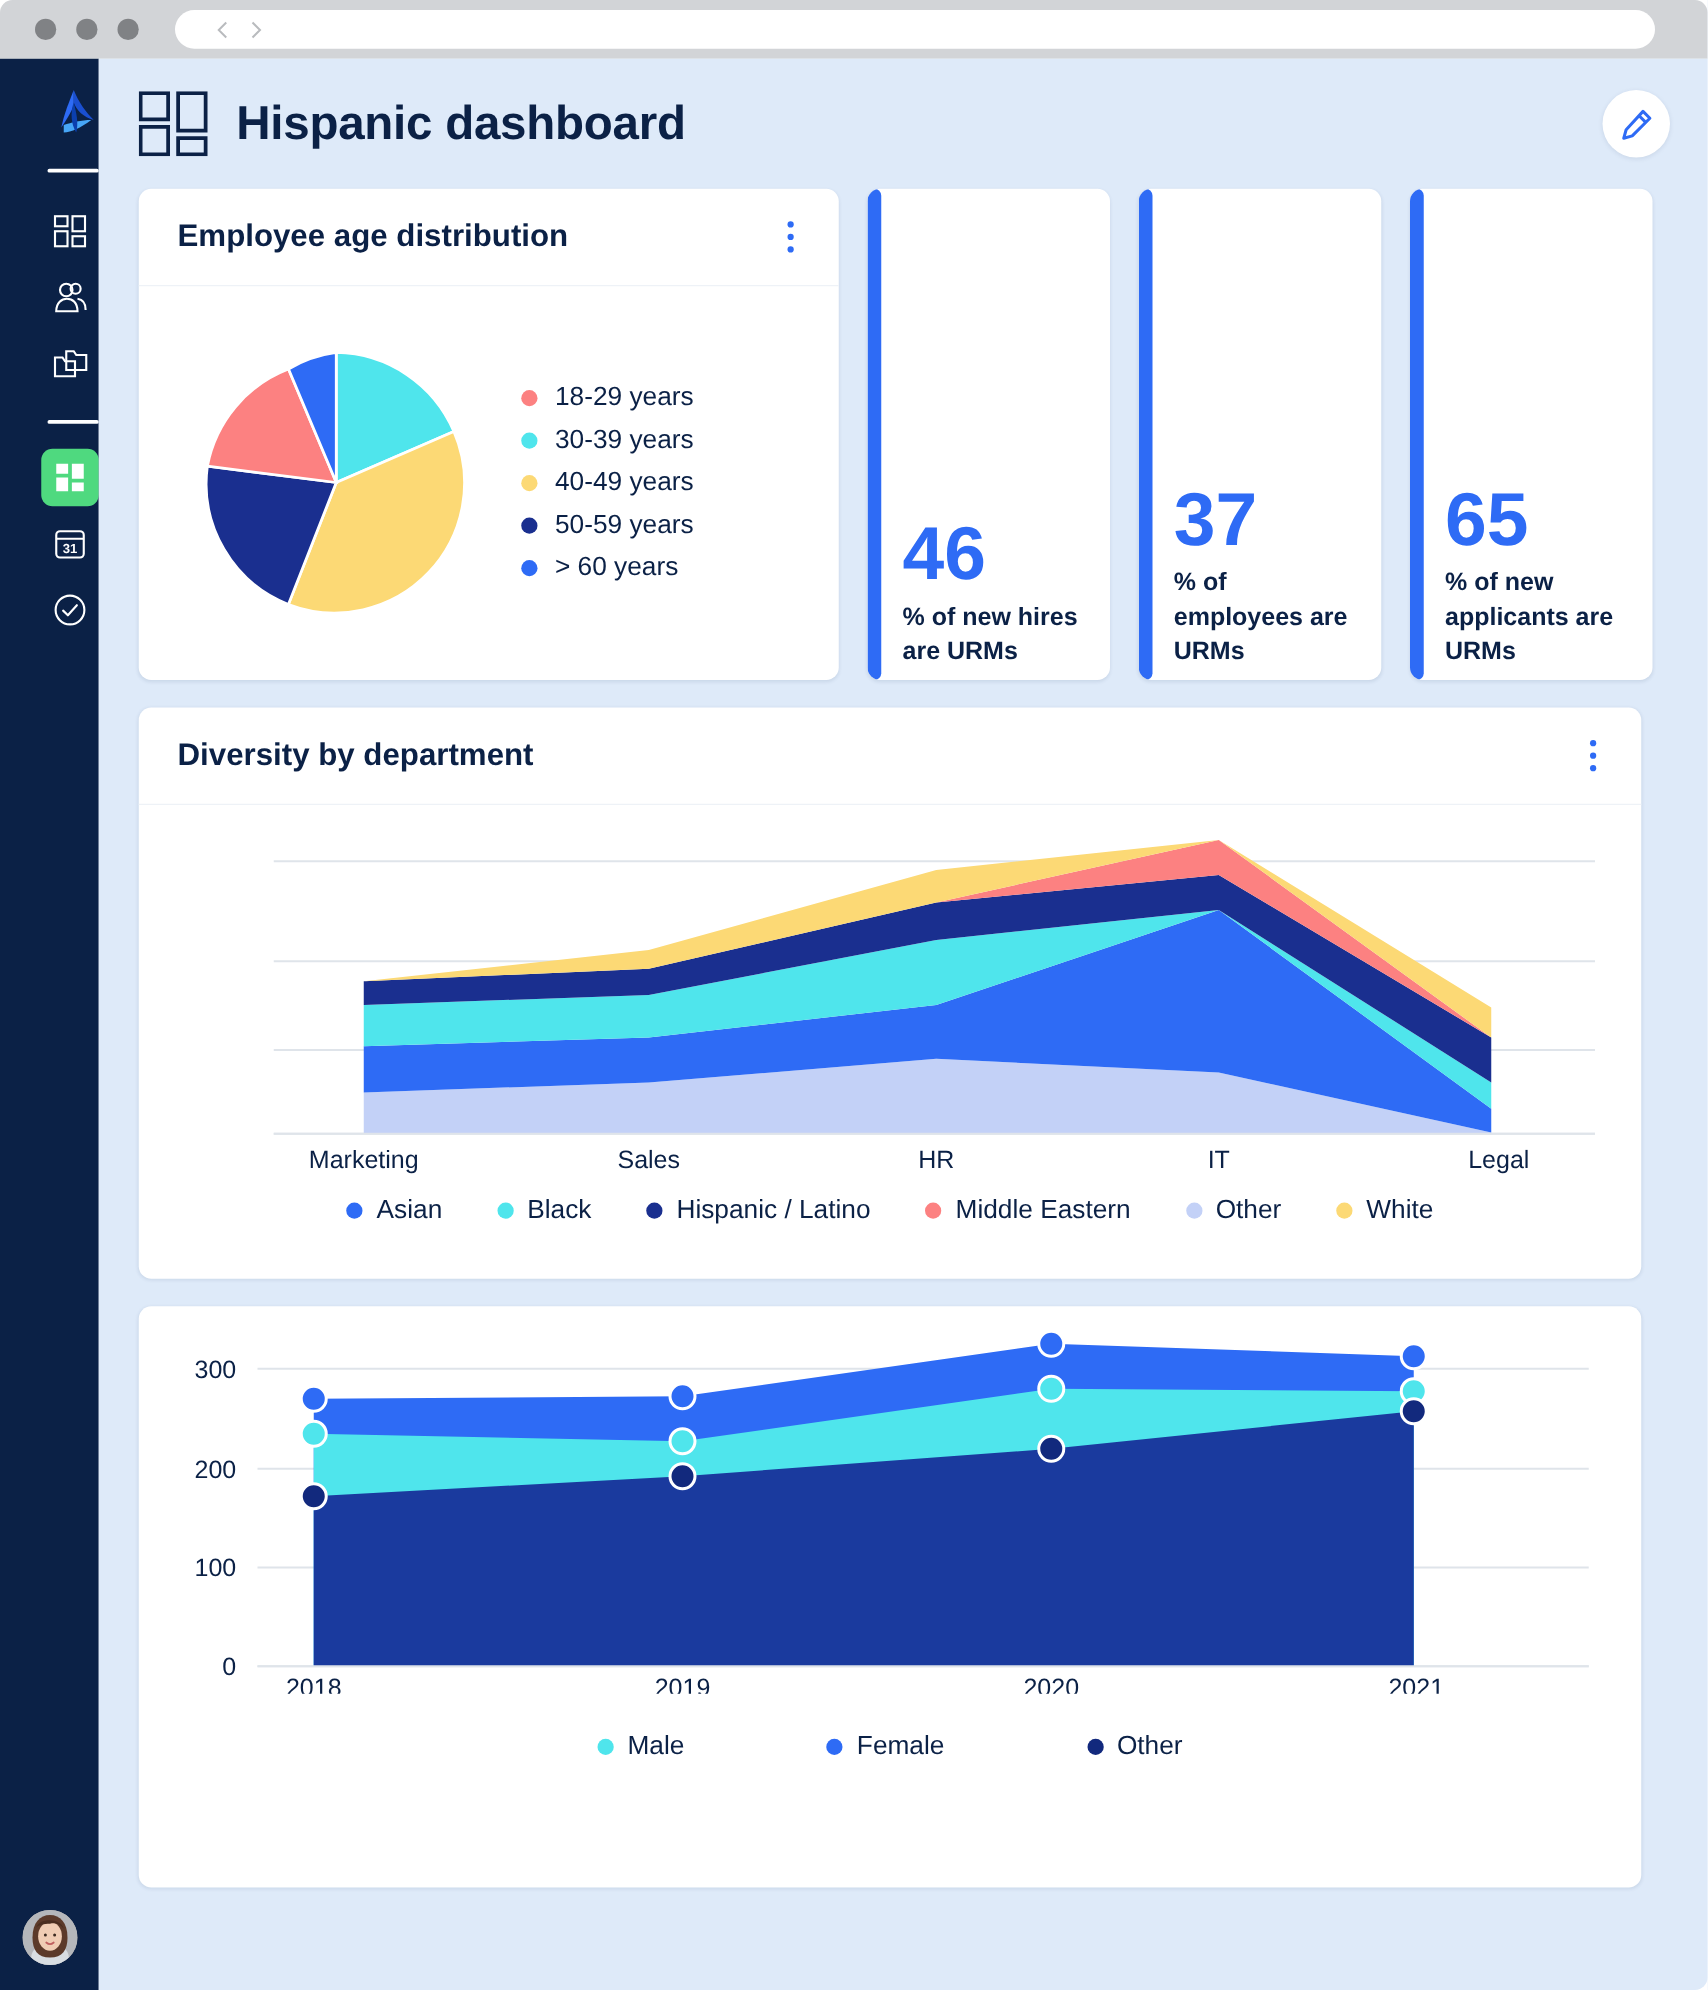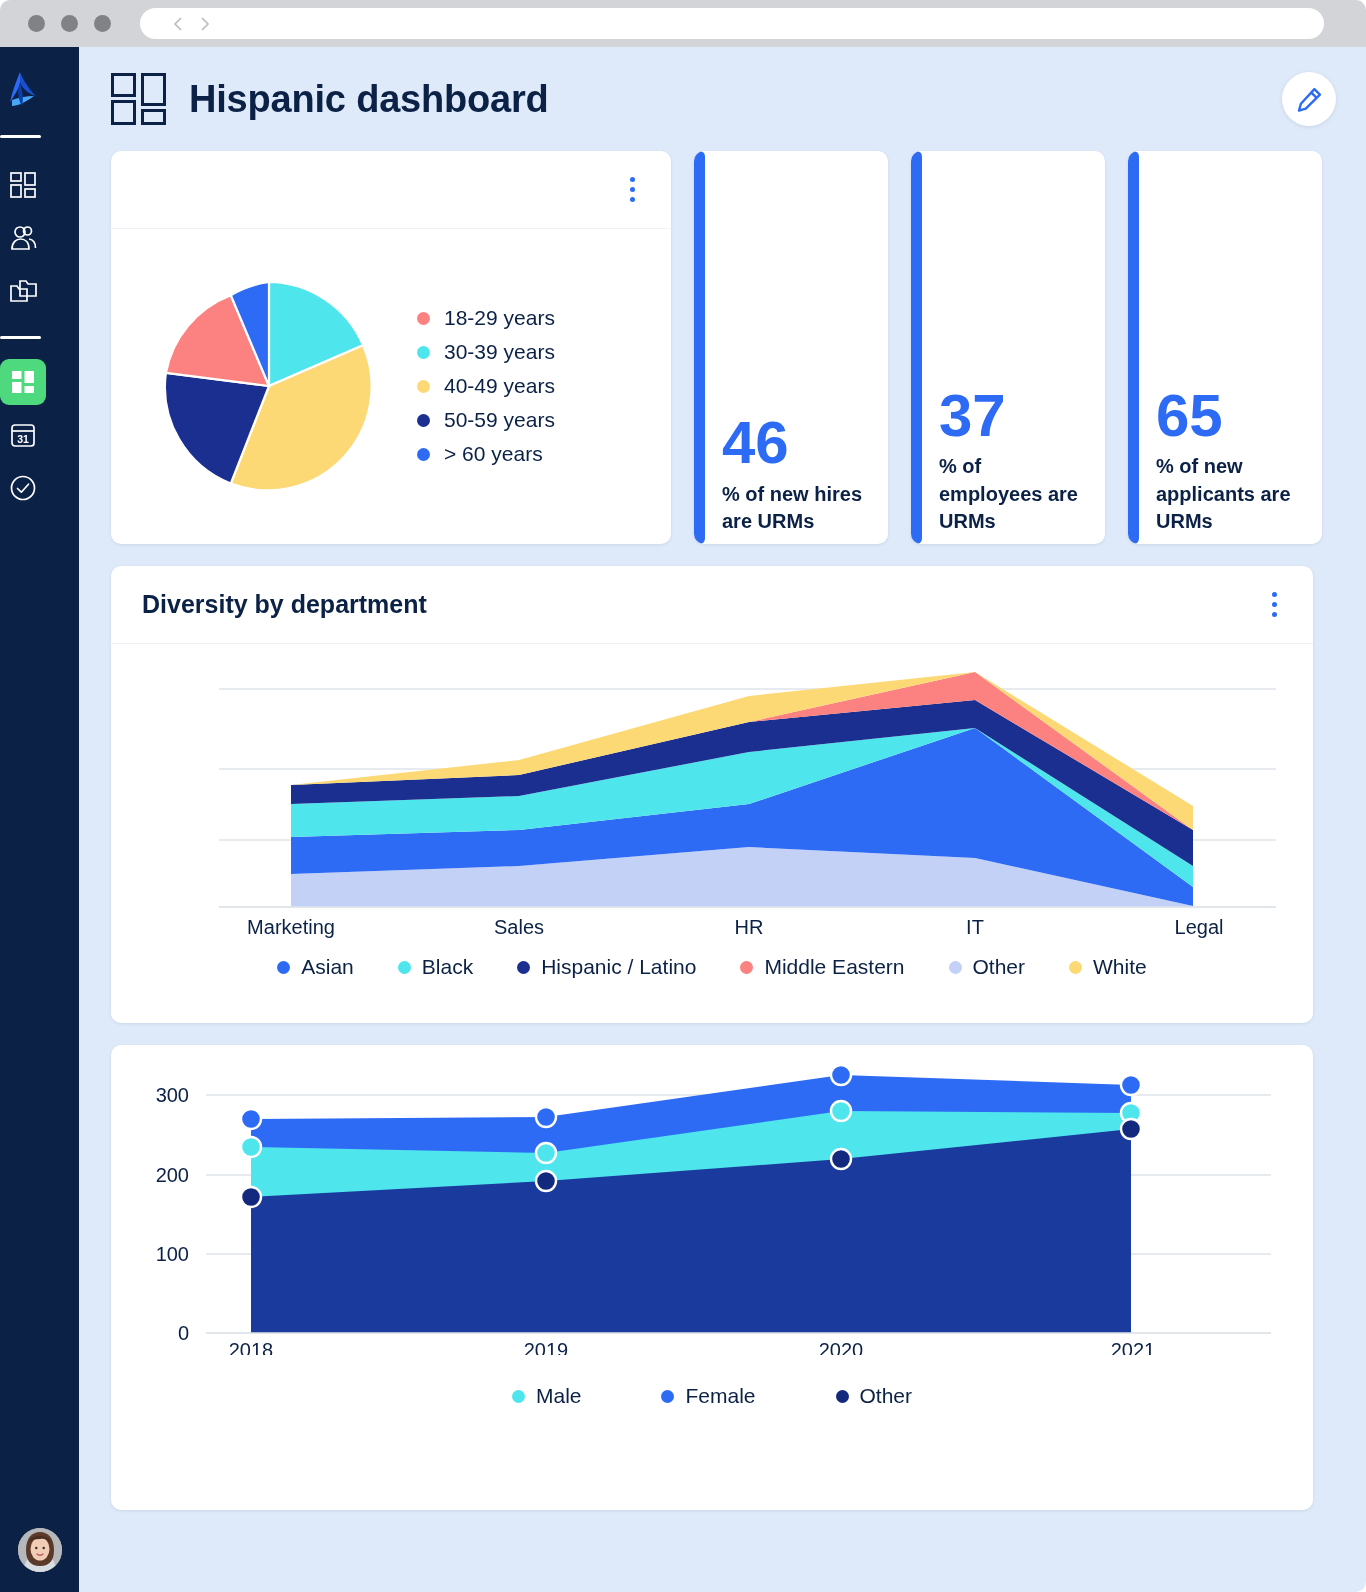--- a/index.html
+++ b/index.html
@@ -23,21 +23,21 @@
     margin-left: 29px; width: 1184px; height: 31px;
     background: #fff; border-radius: 16px;
     display: flex; align-items: center; justify-content: flex-start;
   }
   .navchevrons { margin-left: 28px; display: flex; gap: 3px; color: #b9bbbe; }
 
   
   .sidebar {
     position: absolute; left: 0; top: 47px; width: 79px; height: 1545px;
     background: #0b2146;
-    display: flex; flex-direction: column; align-items: flex-start;
+    display: flex; flex-direction: column; align-items: flex-end;
   }
   .logo { margin-top: 23px; width: 40px; height: 44px; }
   .sb-rule { width: 41px; height: 3px; background: #fff; border-radius: 2px; }
   .rule1 { margin-top: 21px; }
   .rule2 { margin-top: 22px; }
   .sb-icon {
     width: 46px; height: 46px; margin-top: 7px;
     display: flex; align-items: center; justify-content: center;
     border-radius: 9px; color: #ffffff;
   }
@@ -123,21 +123,21 @@
   .dept-card { height: 457px; }
   .sal-card { height: 465px; }
   .chart-area { position: relative; }
 
   .chart-legend {
     display: flex; justify-content: center; align-items: flex-end;
     gap: 44px; margin-top: 2px;
   }
   .chart-legend .lg-label { font-size: 21px; margin-left: 11px; }
 
-  .sal-legend { gap: 80px; margin-top: 20px; }
+  .sal-legend { gap: 114px; margin-top: 20px; }
 
   .axis-label { font-size: 20px; fill: #0b2146; }
 </style>
 </head>
 <body>
 
 <div class="chrome">
   <div class="dots">
     <span class="dot"></span>
     <span class="dot"></span>
@@ -247,20 +247,21 @@
         <path d="M18.4 3.1 L23.9 8.6 L9.8 22.7 L3 24.6 L4.9 17.8 Z" fill="none" stroke="#2e6bf5" stroke-width="2.4" stroke-linejoin="round"></path>
         <line x1="15.1" y1="6.4" x2="20.6" y2="11.9" stroke="#2e6bf5" stroke-width="2.4"></line>
       </svg>
     </button>
   </div>
 
   <div class="row1">
 
     <div class="card pie-card">
       <div class="card-head">
+        <div class="card-title">Employee age distribution</div>
         <button class="kebab">
           <i></i>
             <i></i>
             <i></i>
         </button>
       </div>
       <div class="pie-body">
         <div class="pie-wrap">
           <svg viewBox="0 0 212 212" width="212" height="212">
 

